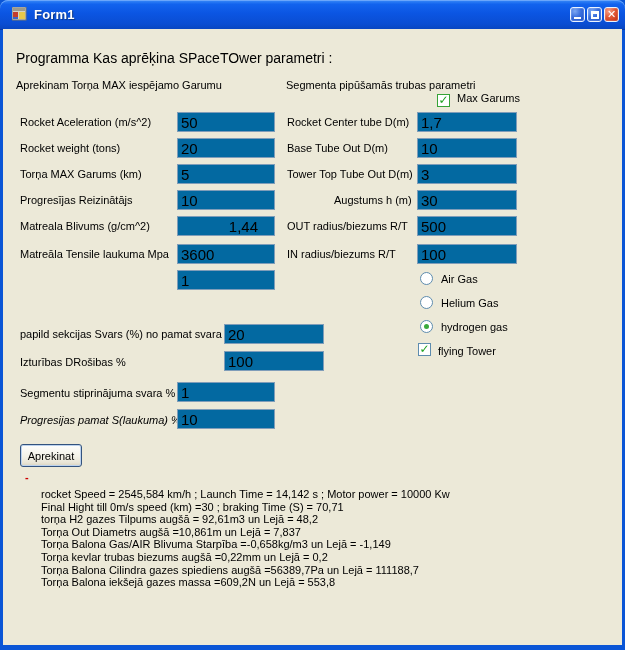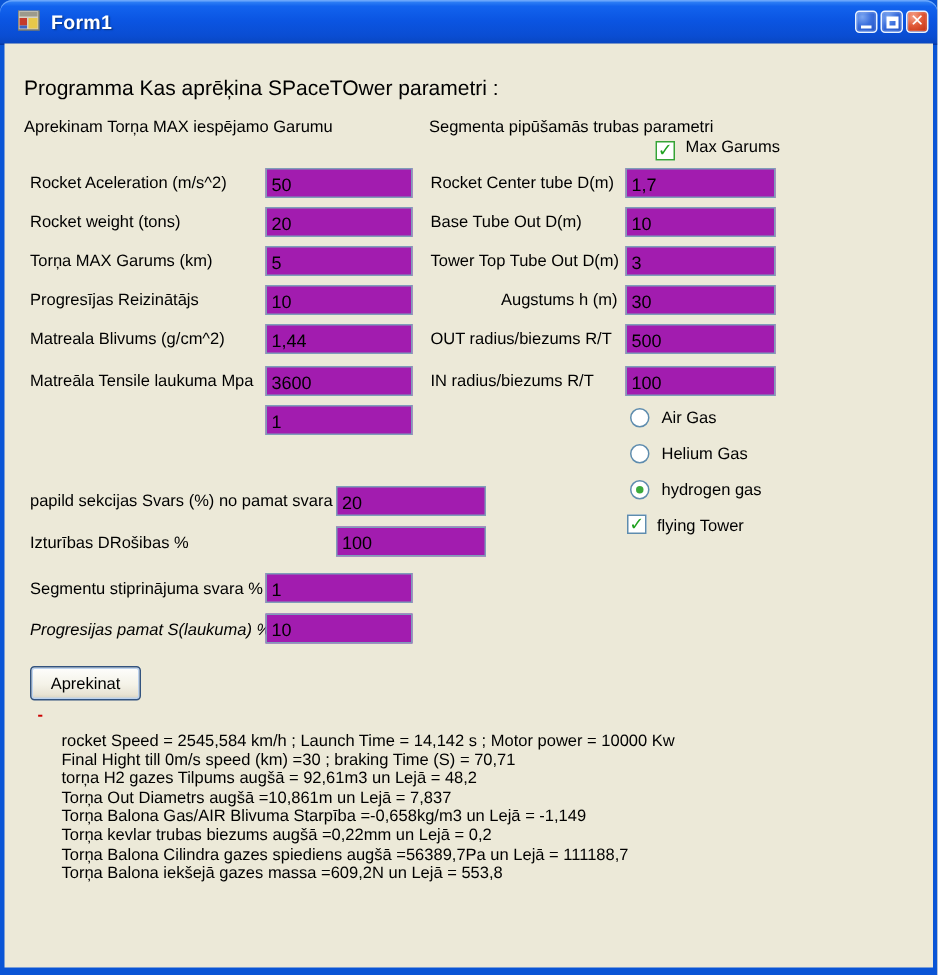--- a/index.html
+++ b/index.html
@@ -47,23 +47,23 @@
   .client {
     position:absolute; left:3px; top:29px; right:3px; bottom:5px;
     background:#ECE9D8;
   }
   .abs { position:absolute; }
   .lbl { white-space:nowrap; }
   .tb {
     position:absolute;
     height:20px;
     border:1px solid #7F9DB9;
-    background:#a21caf;
+    background:#0369a1;
     font-family:"Liberation Sans","DejaVu Sans",sans-serif;
-    font-size:12px;
+    font-size:15px;
     padding:1px 16px 0 3px;
     color:#000;
   }
   
   .cb {
     position:absolute; width:13px; height:13px; background:#fff;
     border:1px solid #5E8CAE;
     display:flex; align-items:center; justify-content:center;
   }
   .cb.green-border { border-color:#36A336; }
@@ -71,21 +71,21 @@
   .radio {
     position:absolute; width:13px; height:13px; border-radius:50%;
     background:#fff; border:1px solid #5E8CAE;
     display:flex; align-items:center; justify-content:center;
   }
   .radio .dot { width:5px; height:5px; border-radius:50%; background:#3BAA3B; display:none; }
   .radio.selected .dot { display:block; }
   
   .xp-button {
     position:absolute;
-    width:74px; height:23px;
+    width:62px; height:23px;
     border:1px solid #33537E;
     border-radius:3px;
     background: linear-gradient(180deg,#FEFEFD 0%,#F4F2E7 55%,#E8E4D5 85%,#D8D2BE 100%);
     box-shadow: inset 0 0 0 1px #BCD2EE;
     font-family:"Liberation Sans","DejaVu Sans",sans-serif;
     font-size:11px; color:#000;
     text-align:center;
     cursor:default;
   }
   .out-dash { color:#CC0000; font-weight:bold; }
@@ -140,21 +140,21 @@
   <div class="abs lbl" style="left:20px; top:248px;">Matreāla Tensile laukuma Mpa</div>
   <div class="abs lbl" style="left:20px; top:328px;">papild sekcijas Svars (%) no pamat svara</div>
   <div class="abs lbl" style="left:20px; top:356px;">Izturības DRošibas %</div>
   <div class="abs lbl" style="left:20px; top:387px;">Segmentu stiprinājuma svara %</div>
   <div class="abs lbl" style="left:20px; top:414px;font-style:italic;">Progresijas pamat S(laukuma) %</div>
 
   <input class="tb" style="left: 177px; top: 112px; width: 98px;" value="50">
   <input class="tb" style="left: 177px; top: 138px; width: 98px;" value="20">
   <input class="tb" style="left: 177px; top: 164px; width: 98px;" value="5">
   <input class="tb" style="left: 177px; top: 190px; width: 98px;" value="10">
-  <input class="tb" style="left: 177px; top: 216px; width: 98px;" value="1,44">
+  <input class="tb" style="left: 177px; top: 216px; width: 98px; text-align: right;" value="1,44">
   <input class="tb" style="left: 177px; top: 244px; width: 98px;" value="3600">
   <input class="tb" style="left: 177px; top: 270px; width: 98px;" value="1">
   <input class="tb" style="left: 224px; top: 324px; width: 100px;" value="20">
   <input class="tb" style="left: 224px; top: 351px; width: 100px;" value="100">
   <input class="tb" style="left: 177px; top: 382px; width: 98px;" value="1">
   <input class="tb" style="left: 177px; top: 409px; width: 98px;" value="10">
 
   <div class="abs lbl" style="left:287px; top:116px;">Rocket Center tube  D(m)</div>
   <div class="abs lbl" style="left:287px; top:142px;">Base Tube Out D(m)</div>
   <div class="abs lbl" style="left:287px; top:168px;">Tower Top Tube Out D(m)</div>

